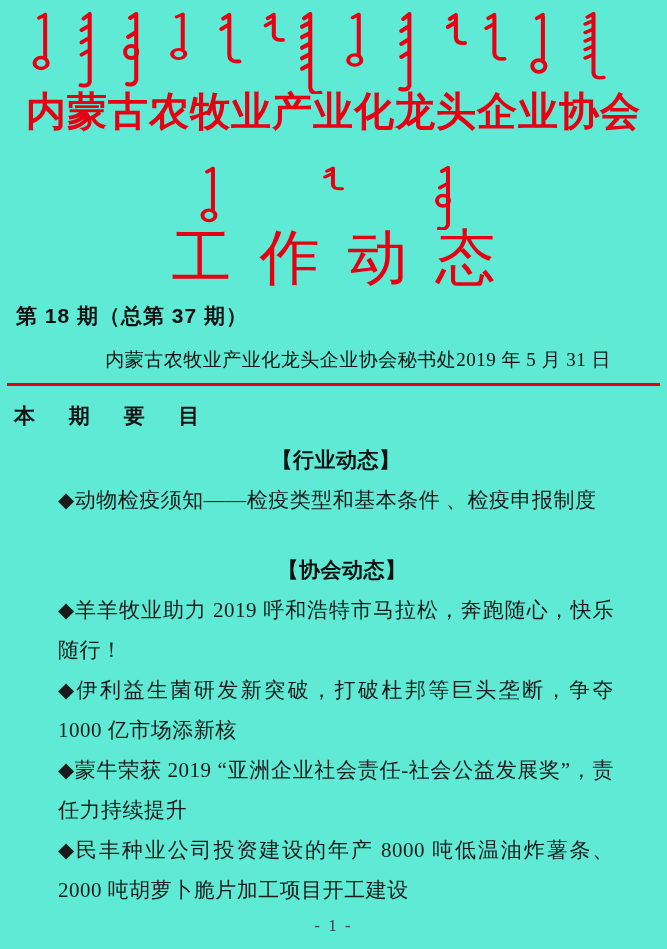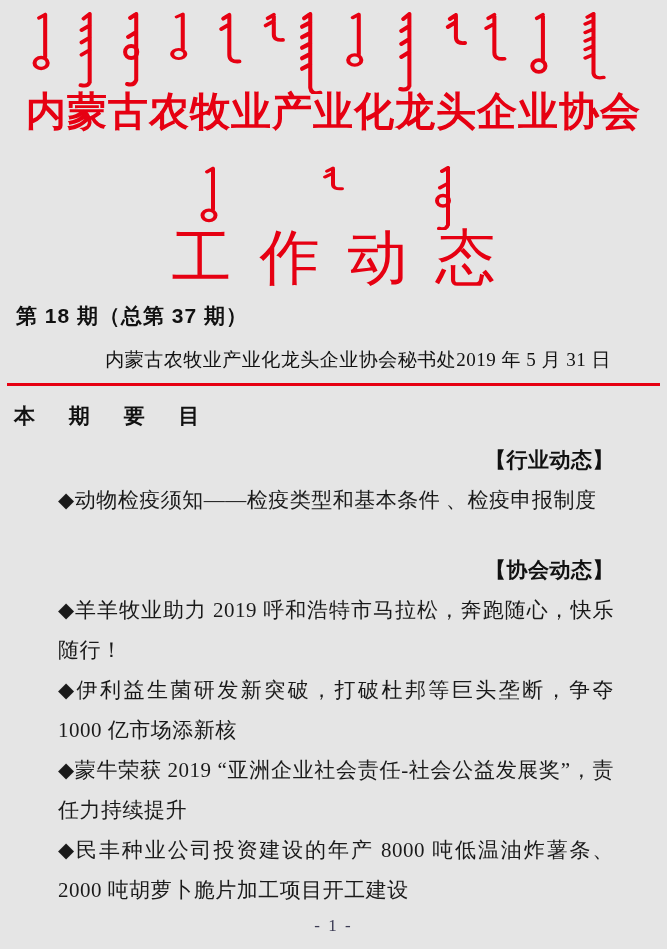--- a/index.html
+++ b/index.html
@@ -1,17 +1,17 @@
 <!DOCTYPE html>
 <html><head>
 <meta charset="utf-8">
 <style>
   html,body{margin:0;padding:0;background:#ffffff;}
   .page{
-    position:relative;width:667px;height:949px;margin:0 auto;background:#e5e5e5;
+    position:relative;width:667px;height:949px;margin:0 auto;background:#5eead4;
     font-family:"Liberation Serif","DejaVu Serif",serif;color:#1c1c1c;overflow:hidden;
   }
   .mongol{color:#e60012;position:absolute;}
   .mongol-top{top:12px;left:30px;width:607px;height:82px;}
   .mongol-mid{top:166px;left:185px;width:300px;height:64px;}
   .org-title{
     position:absolute;top:84px;left:0;width:100%;text-align:center;
     color:#e60012;font-size:40px;font-weight:bold;letter-spacing:1px;white-space:nowrap;
   }
   .bulletin-title{
@@ -33,21 +33,21 @@
     position:absolute;top:402px;left:0;width:100%;
     font-family:"Liberation Sans","DejaVu Sans",sans-serif;
     font-size:21px;font-weight:bold;color:#111;letter-spacing:14px;text-indent:14px;
   }
   .content{
     position:absolute;top:440px;left:58px;width:556px;
     font-size:21px;line-height:40px;text-align:justify;color:#1a1a1a;letter-spacing:0.5px;
   }
   .sec-title{
     font-family:"Liberation Sans","DejaVu Sans",sans-serif;
-    font-weight:bold;color:#111;text-align:right;
+    font-weight:bold;color:#111;text-align:center;
   }
   .sec-gap{margin-top:30px;margin-left:12px;}
   .item{margin:0;}
   .page-number{
     position:absolute;top:916px;left:0;width:100%;text-align:center;
     font-size:17px;color:#3c3c55;letter-spacing:2px;
   }
 </style>
 </head>
 <body>

